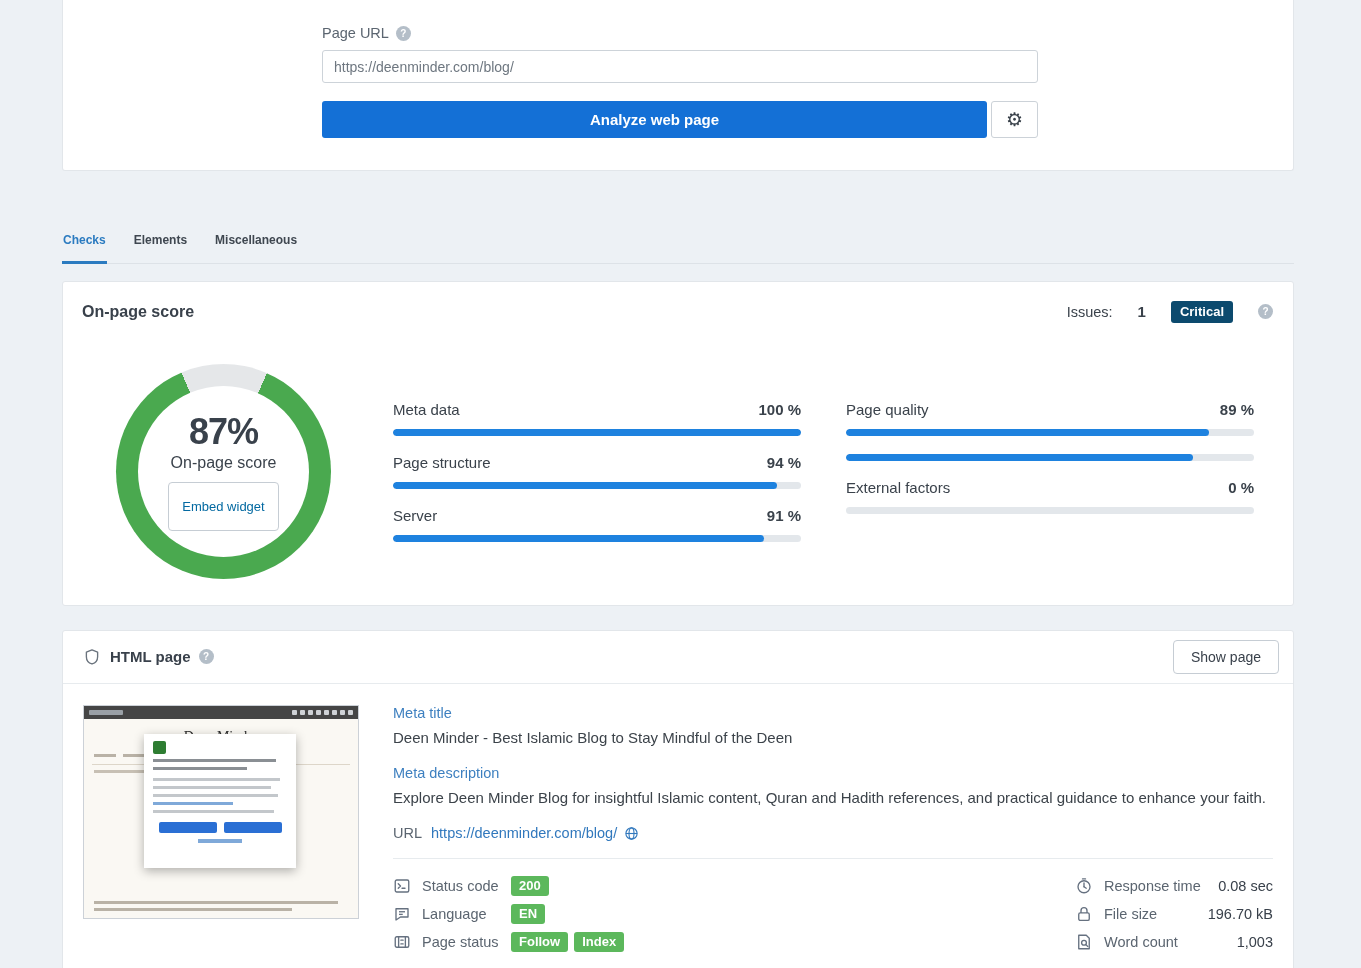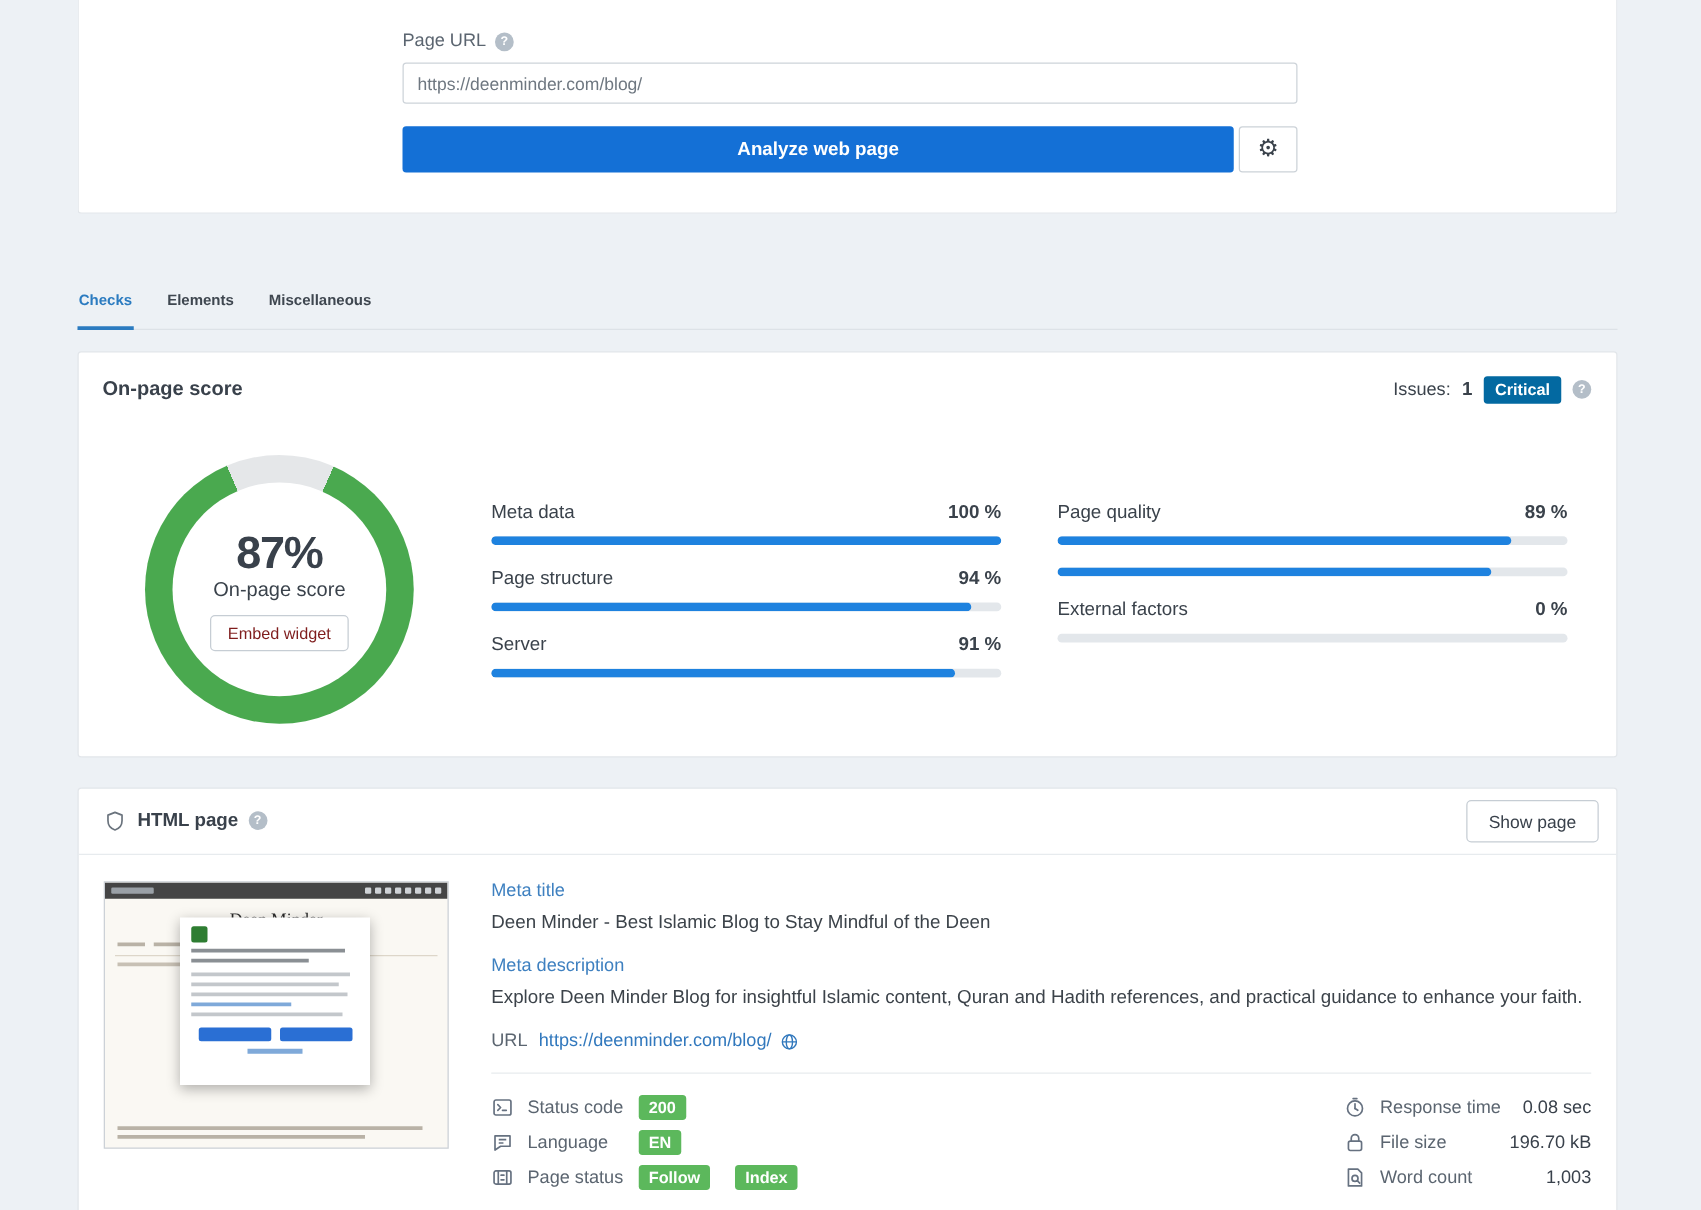--- a/index.html
+++ b/index.html
@@ -42,43 +42,43 @@
 
   
   .tabs { display:flex; gap:26px; margin-top:62px; border-bottom:1px solid #dde2e7; }
   .tab { font-size:12px; font-weight:700; color:#3f4750; padding:0 1px 16px; cursor:pointer; }
   .tab.active { color:#2b7bc0; border-bottom:3px solid #2b7bc0; margin-bottom:-1px; padding-bottom:14px; }
 
   
   .score-card { margin-top:17px; }
   .score-header { display:flex; align-items:center; justify-content:space-between; padding:19px 20px 0 19px; }
   .card-title { font-size:16px; font-weight:bold; color:#39414b; }
-  .issues { display:flex; align-items:center; gap:9px; font-size:14.5px; }
+  .issues { display:flex; align-items:center; gap:25px; font-size:14.5px; }
   .issues-count { font-weight:bold; font-size:15px; }
   .badge {
     display:inline-block; border-radius:3px; color:#fff; font-weight:bold;
     font-size:13px; padding:3px 9px; line-height:1.2;
   }
-  .badge.critical { background:#0369a1; }
+  .badge.critical { background:#0c4a6e; }
   .badge.green { background:#5cb85c; padding:2.5px 8px; }
 
   .score-body { display:flex; align-items:flex-start; padding:41px 20px 26px 53px; }
   .donut {
     position:relative; width:215px; height:215px; border-radius:50%; flex-shrink:0;
     background:conic-gradient(from -23deg, #e5e7e9 0% 13%, #4aa94f 13% 100%);
   }
   .donut-hole { position:absolute; inset:22px; border-radius:50%; background:#fff; }
   .donut-center {
     position:absolute; inset:0; display:flex; flex-direction:column;
     align-items:center; justify-content:center;
   }
   .score-value { font-size:36px; font-weight:bold; color:#39414b; letter-spacing:-1px; }
   .score-sub { font-size:16px; color:#3a424b; margin-top:1px; }
   .embed-btn {
-    margin-top:10px; padding:6px 13px; font-size:13px; color:#7f1d1d; background:#fff;
+    margin-top:10px; padding:16px 13px; font-size:13px; color:#0369a1; background:#fff;
     border:1px solid #c6cdd4; border-radius:4px; cursor:pointer; font-family:"Liberation Sans",sans-serif;text-align:right;
   }
   .metrics-col { width:408px; margin-top:37px; }
   .metrics-col.left { margin-left:62px; }
   .metrics-col.right { margin-left:45px; }
   .metric { margin-bottom:18px; }
   .metric-head { display:flex; justify-content:space-between; font-size:15px; color:#3a424b; }
   .metric-value { font-weight:bold; }
   .bar { margin-top:11px; height:7px; border-radius:4px; background:#e3e7eb; overflow:hidden; }
   .bar-fill { height:100%; border-radius:4px; background:#1e82df; }
@@ -126,21 +126,21 @@
   .url-label { font-size:14.5px; color:#5b6570; }
   .url-link { font-size:14.5px; color:#3178bd; text-decoration:none; display:flex; align-items:center; gap:7px; }
   .divider { border-top:1px solid #e7ebee; margin-top:17px; }
 
   .stats { display:flex; justify-content:space-between; margin-top:13px; }
   .stat-row { display:flex; align-items:center; height:28px; }
   .stat-icon { width:18px; height:18px; margin-right:11px; color:#667180; display:inline-flex; flex-shrink:0; }
   .stat-icon svg { width:100%; height:100%; }
   .stat-label { font-size:14.5px; color:#5b6570; }
   .stats-left .stat-label { width:89px; }
-  .stats-left .badge { margin-right:20px; }
+  .stats-left .badge { margin-right:6px; }
   .stats-right { width:198px; }
   .stats-right .stat-value { margin-left:auto; font-size:14.5px; color:#39414b; }
 </style>
 </head>
 <body>
 
 <div class="container">
 
   <div class="card top-card">
     <div class="analyze-inner">

